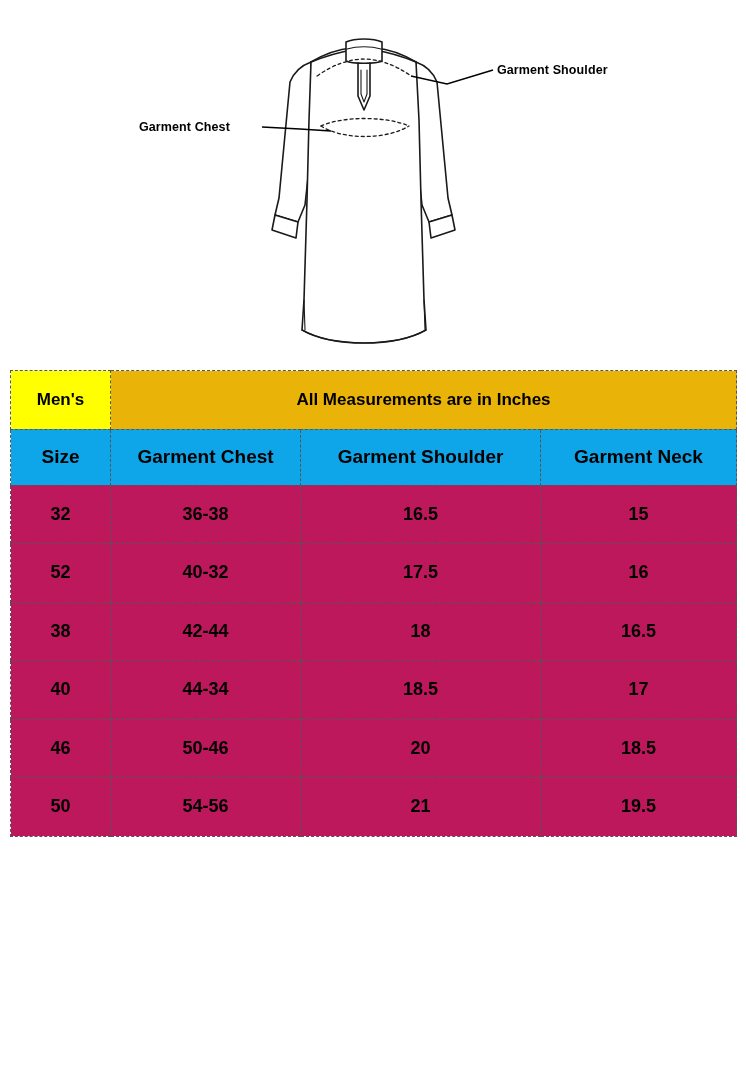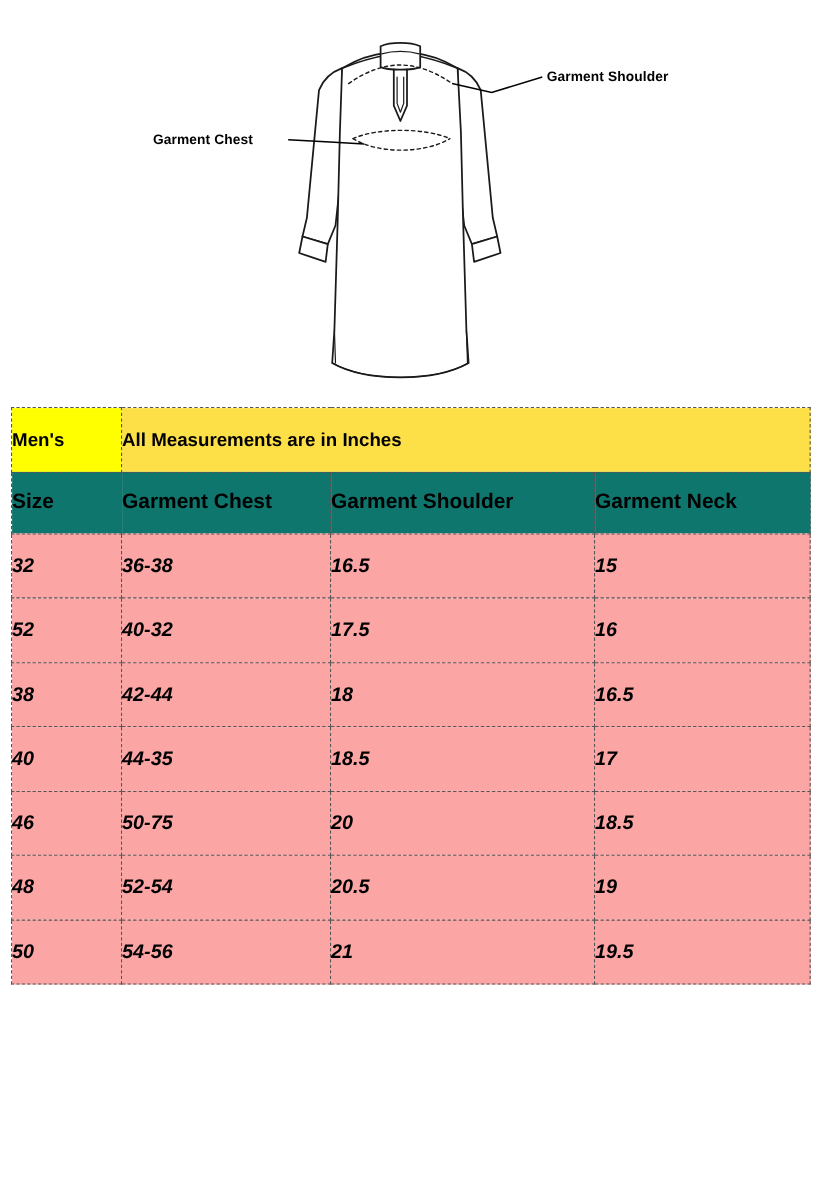--- a/index.html
+++ b/index.html
@@ -49,55 +49,54 @@
     top: 370px;
     width: 726px;
   }
   table.size-table {
     border-collapse: collapse;
     width: 726px;
     table-layout: fixed;
   }
   table.size-table td {
     border: 1px dashed #555;
-    text-align: left;
+    text-align: center;
     vertical-align: middle;
     font-size: 17px;
     font-weight: bold;
     height: 57.5px;
     padding: 0;
   }
   
   col.c0 { width: 100px; }
   col.c1 { width: 190px; }
   col.c2 { width: 240px; }
   col.c3 { width: 196px; }
 
   td.mens-cell {
     background: #ffff00;
     font-size: 20px;
     font-weight: bold;
     height: 64px;
   }
   td.title-cell {
-    background: #fde047;
+    background: #eab308;
     font-size: 20px;
     font-weight: bold;
     height: 64px;
   }
   tr.header-row td {
-    background: #0f766e;
+    background: #0ea5e9;
     font-size: 19px;
     font-weight: bold;
     height: 55px;
   }
   tr.data-row td {
-    background: #fca5a5;
+    background: #be185d;
     font-size: 18px;
-    font-style: italic;
   }
 </style>
 </head>
 <body>
 
 <div id="illustration">
   <svg width="746" height="368" viewBox="0 0 746 368" xmlns="http://www.w3.org/2000/svg">
     <g fill="#ffffff" stroke="#1a1a1a" stroke-width="1.6" stroke-linejoin="round" stroke-linecap="round">
 
       <path d="M311,62 C300,66 294,72 290,82 L279,198 L275,215 L298,222 L305,205 L311,150 Z"></path>
@@ -182,35 +181,29 @@
         <td>16</td>
       </tr>
       <tr class="data-row">
         <td>38</td>
         <td>42-44</td>
         <td>18</td>
         <td>16.5</td>
       </tr>
       <tr class="data-row">
         <td>40</td>
-        <td>44-35</td>
+        <td>44-34</td>
         <td>18.5</td>
         <td>17</td>
       </tr>
       <tr class="data-row">
         <td>46</td>
-        <td>50-75</td>
+        <td>50-46</td>
         <td>20</td>
         <td>18.5</td>
-      </tr>
-      <tr class="data-row">
-        <td>48</td>
-        <td>52-54</td>
-        <td>20.5</td>
-        <td>19</td>
       </tr>
       <tr class="data-row">
         <td>50</td>
         <td>54-56</td>
         <td>21</td>
         <td>19.5</td>
       </tr>
     </tbody>
   </table>
 </div>

